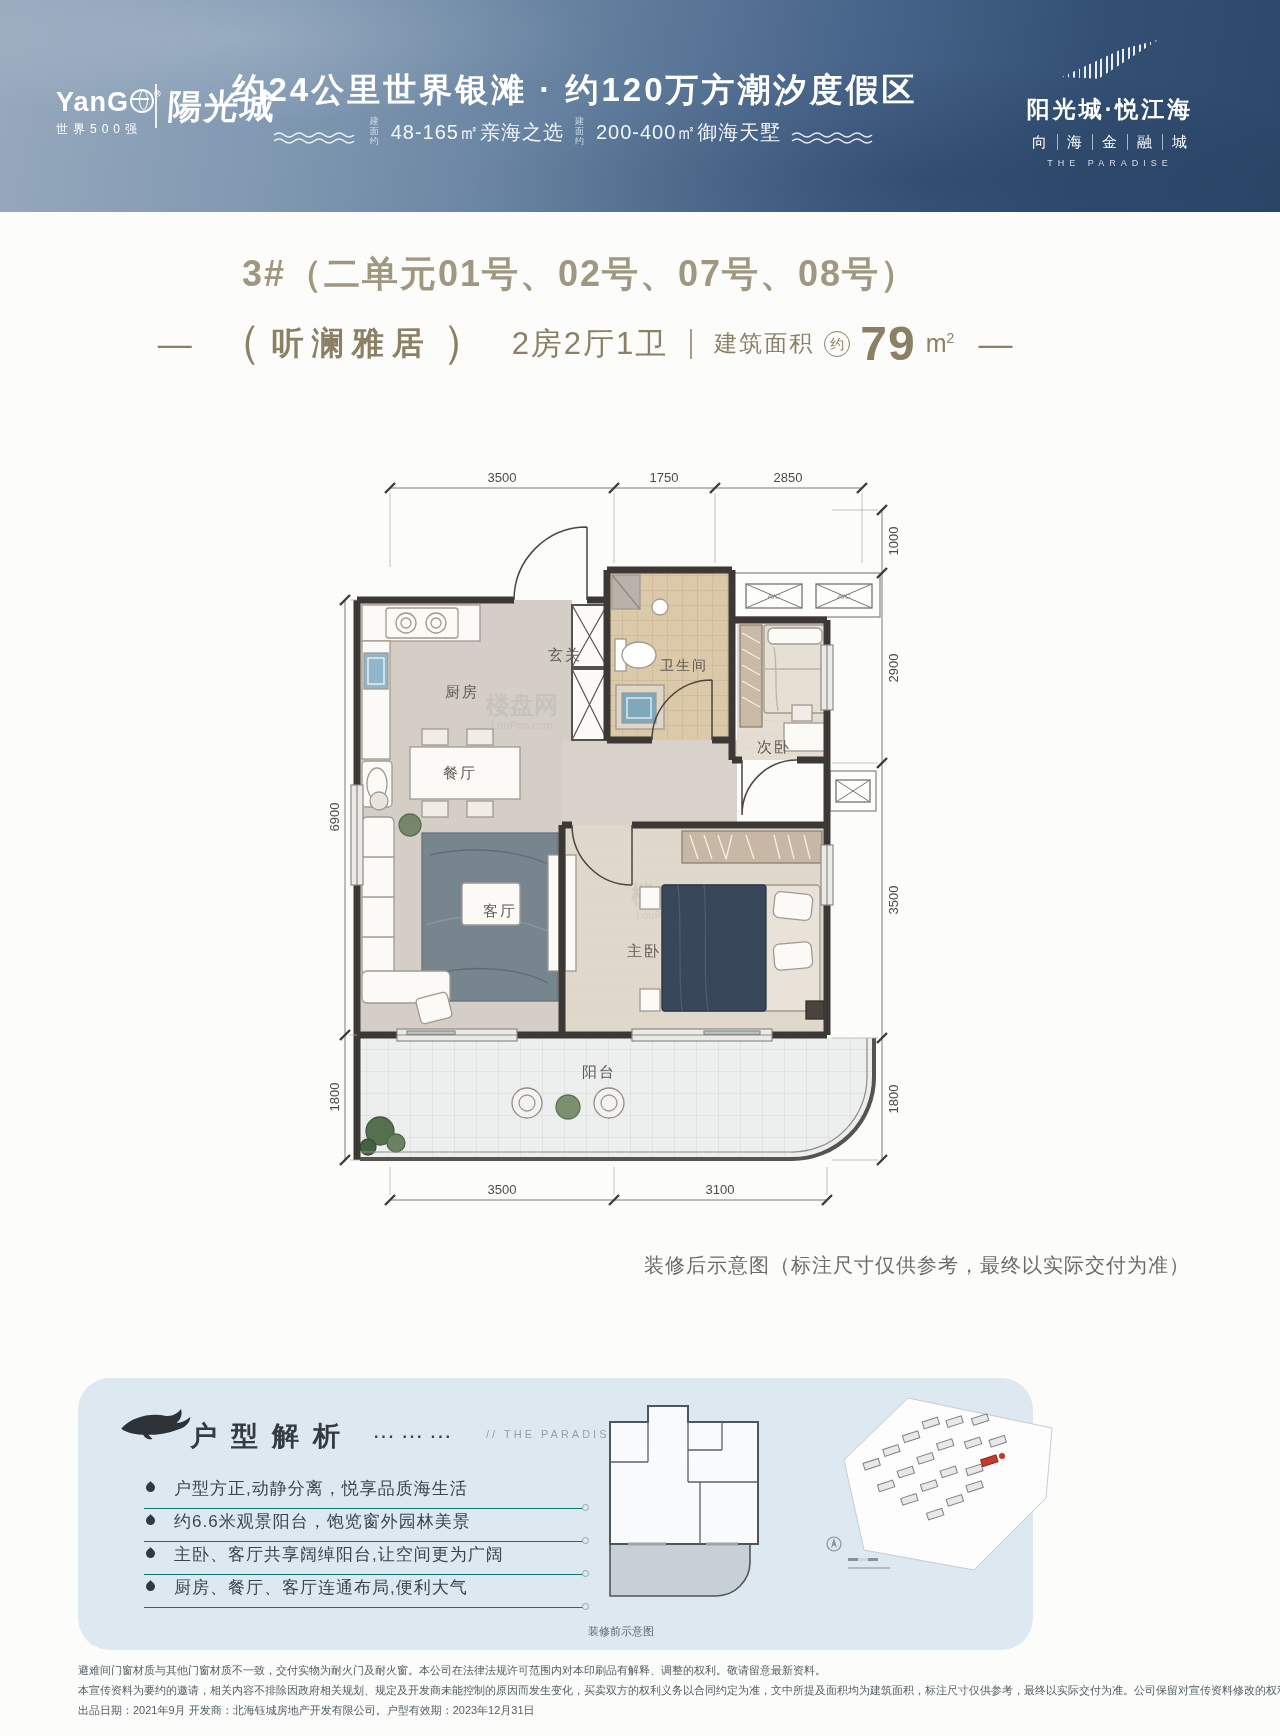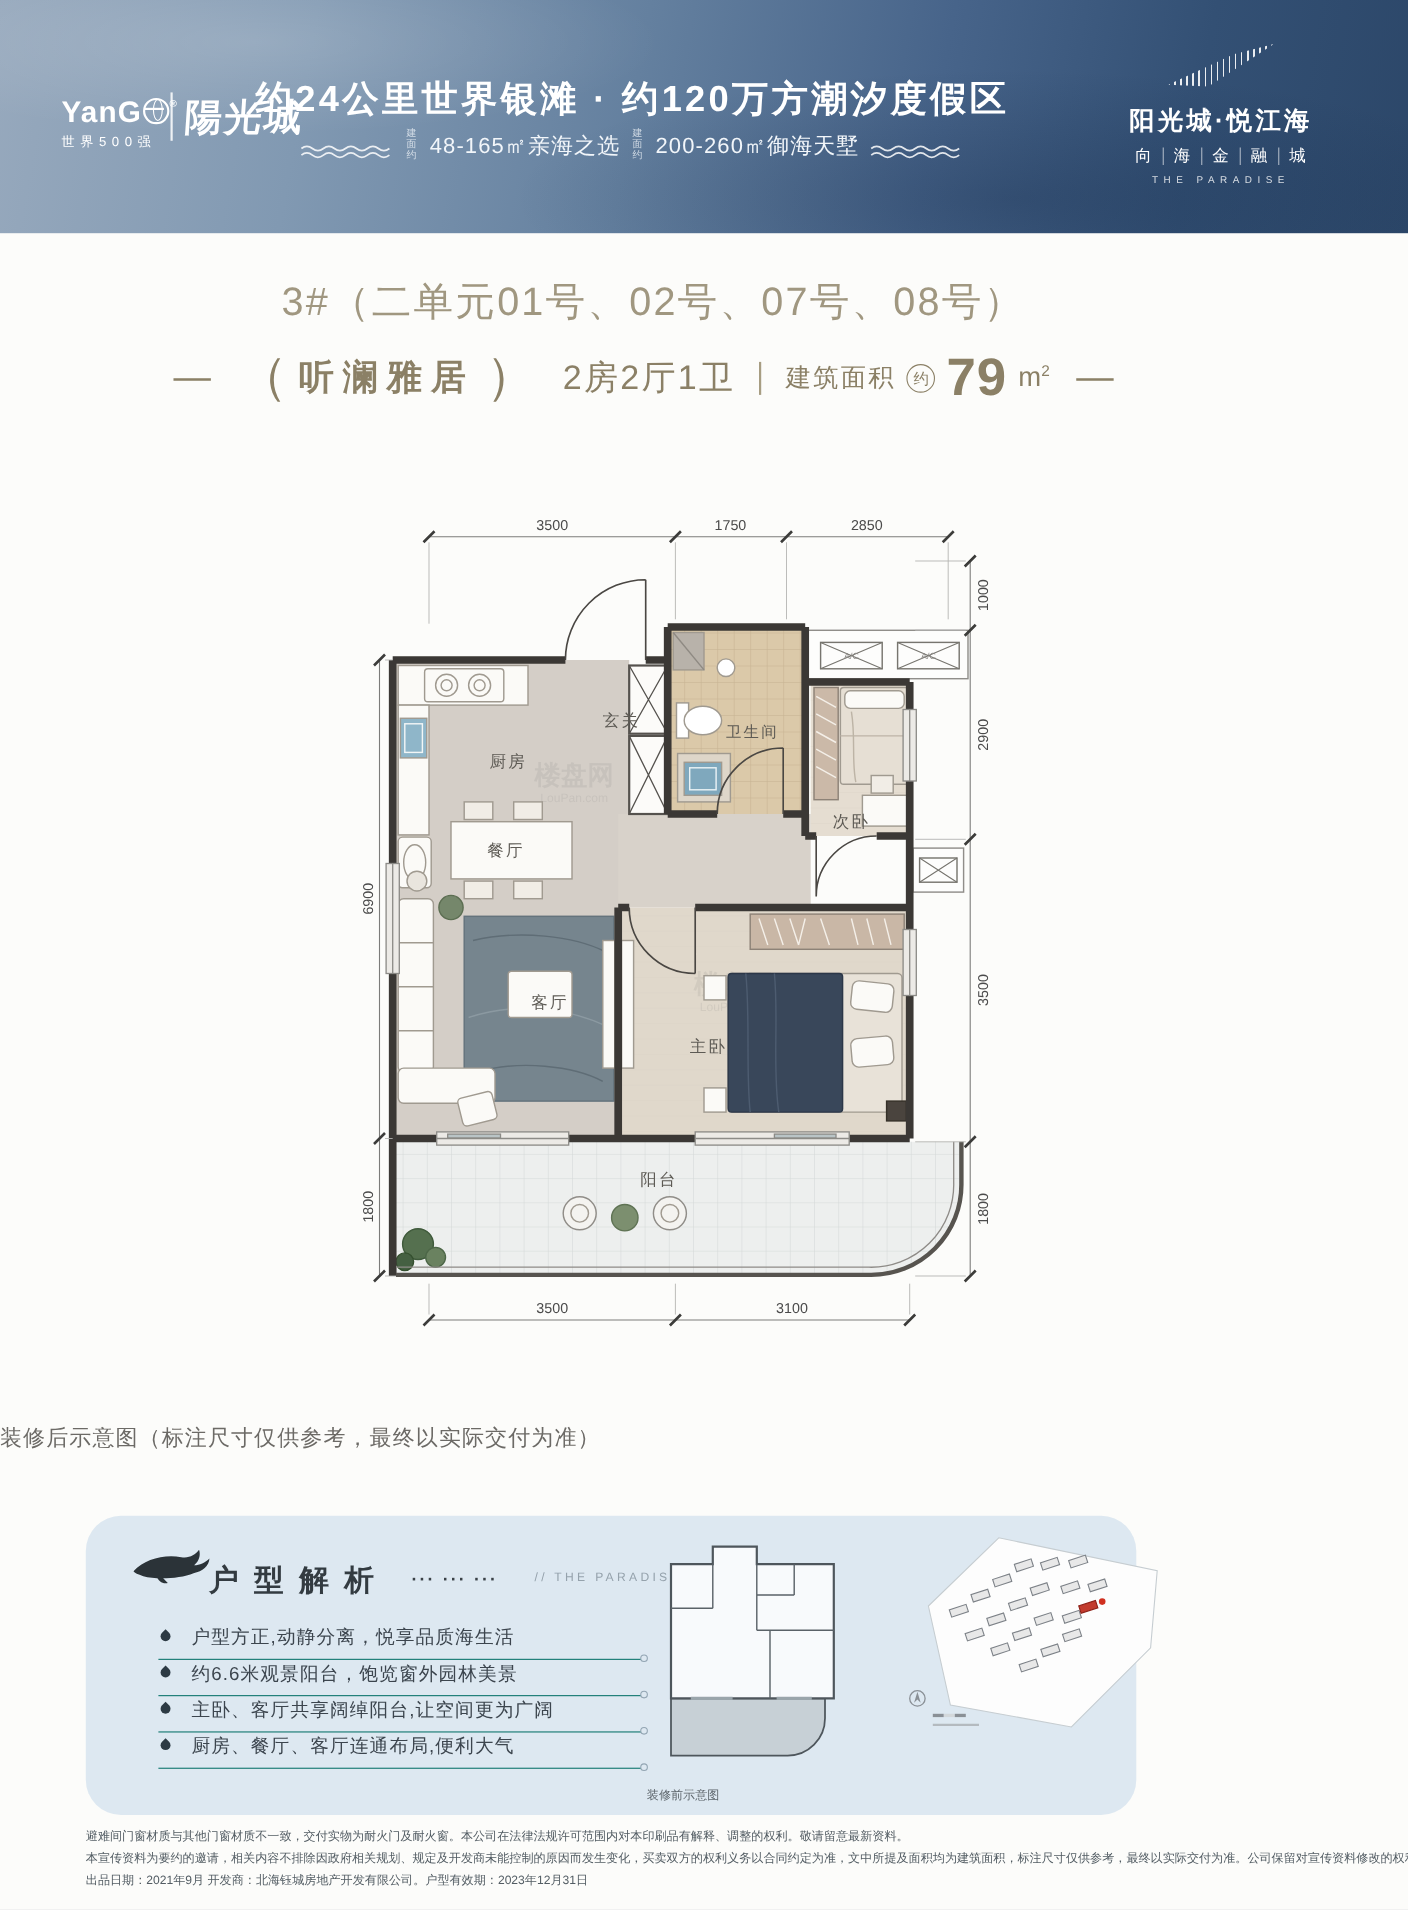--- a/index.html
+++ b/index.html
@@ -31,38 +31,38 @@
   .proj{position:absolute;left:1000px;top:40px;width:220px;text-align:center;color:#fff;z-index:2;}
   .proj-logo{width:96px;height:42px;margin:0 auto 12px auto;opacity:.9;
         background:repeating-linear-gradient(90deg,#fff 0 1.5px,transparent 1.5px 5.5px);
         clip-path:polygon(0 88%,62% 22%,100% 0,38% 92%);}
   .proj-name{font-size:23px;font-weight:bold;letter-spacing:3px;}
   .proj-slogan{margin-top:9px;font-size:15px;letter-spacing:1px;display:flex;justify-content:center;}
   .proj-slogan span{padding:0 9px;line-height:16px;}
   .proj-slogan span:not(:last-child){border-right:1px solid rgba(255,255,255,.6);}
   .proj-en{margin-top:8px;font-size:9px;letter-spacing:5px;color:rgba(255,255,255,.8);}
   
-  .building-title{position:absolute;left:14px;top:250px;width:1160px;text-align:center;
-        font-size:36px;letter-spacing:2px;color:#a09780;font-weight:400;}
+  .building-title{position:absolute;left:0;top:250px;width:1160px;text-align:center;
+        font-size:36px;letter-spacing:2px;color:#a09780;font-weight:700;}
   .unit-line{position:absolute;left:0;top:316px;width:1170px;display:flex;justify-content:center;
         align-items:center;color:#8b8066;gap:10px;}
   .unit-line .dash{font-size:34px;font-weight:300;margin:0 14px;}
   .unit-line .paren{font-size:46px;font-weight:300;line-height:46px;margin-top:-6px;}
   .unit-name{font-size:32px;font-weight:bold;letter-spacing:8px;}
   .unit-layout{font-size:31px;font-weight:500;letter-spacing:2px;margin-left:14px;}
   .unit-divider{width:2px;height:30px;background:#a79d82;margin:0 12px;}
   .area-label{font-size:23px;letter-spacing:2px;}
   .area-approx{display:inline-block;width:24px;height:24px;border:1.2px solid #8b8066;border-radius:50%;
         font-size:14px;line-height:24px;text-align:center;}
   .area-value{font-size:48px;font-weight:bold;letter-spacing:1px;}
   .area-unit{font-size:25px;}
   .area-unit sup{font-size:14px;}
   
   .plan-svg{position:absolute;left:322px;top:455px;}
-  .plan-caption{position:absolute;left:0;top:1294px;width:1190px;text-align:left;
+  .plan-caption{position:absolute;left:0;top:1252px;width:1190px;text-align:right;
         font-size:20px;color:#6c6a66;letter-spacing:1px;}
   
   .panel{position:absolute;left:78px;top:1378px;width:955px;height:272px;background:#dde8f1;border-radius:32px;}
   .whale{position:absolute;left:40px;top:26px;}
   .analysis-title{position:absolute;left:112px;top:40px;font-size:27px;font-weight:bold;
         letter-spacing:14px;color:#333b41;}
   .analysis-dots{position:absolute;left:296px;top:50px;font-size:16px;font-weight:bold;
         letter-spacing:2px;color:#3a4147;}
   .analysis-note{position:absolute;left:408px;top:50px;font-size:11px;letter-spacing:3px;color:#95a2ac;}
   .bullets{position:absolute;left:66px;top:98px;width:442px;}
@@ -95,21 +95,21 @@
 
     <div class="headline">约24公里世界银滩 · 约120万方潮汐度假区</div>
     <div class="subline">
       <svg class="wave" width="86" height="16" viewBox="0 0 86 16">
         <path d="M1,5 Q6,1 11,5 T21,5 T31,5 T41,5 T51,5 T61,5 T71,5 T81,5" fill="none" stroke="#fff" stroke-width="1.6"></path>
         <path d="M1,11 Q6,7 11,11 T21,11 T31,11 T41,11 T51,11 T61,11 T71,11 T81,11" fill="none" stroke="#fff" stroke-width="1.6"></path>
       </svg>
       <span class="prefix">建面约</span>
       <span>48-165㎡亲海之选</span>
       <span class="prefix">建面约</span>
-      <span>200-260㎡御海天墅</span>
+      <span>200-400㎡御海天墅</span>
       <svg class="wave" width="86" height="16" viewBox="0 0 86 16">
         <path d="M1,5 Q6,1 11,5 T21,5 T31,5 T41,5 T51,5 T61,5 T71,5 T81,5" fill="none" stroke="#fff" stroke-width="1.6"></path>
         <path d="M1,11 Q6,7 11,11 T21,11 T31,11 T41,11 T51,11 T61,11 T71,11 T81,11" fill="none" stroke="#fff" stroke-width="1.6"></path>
       </svg>
     </div>
 
     <div class="proj">
       <div class="proj-logo"></div>
       <div class="proj-name">阳光城·悦江海</div>
       <div class="proj-slogan">

